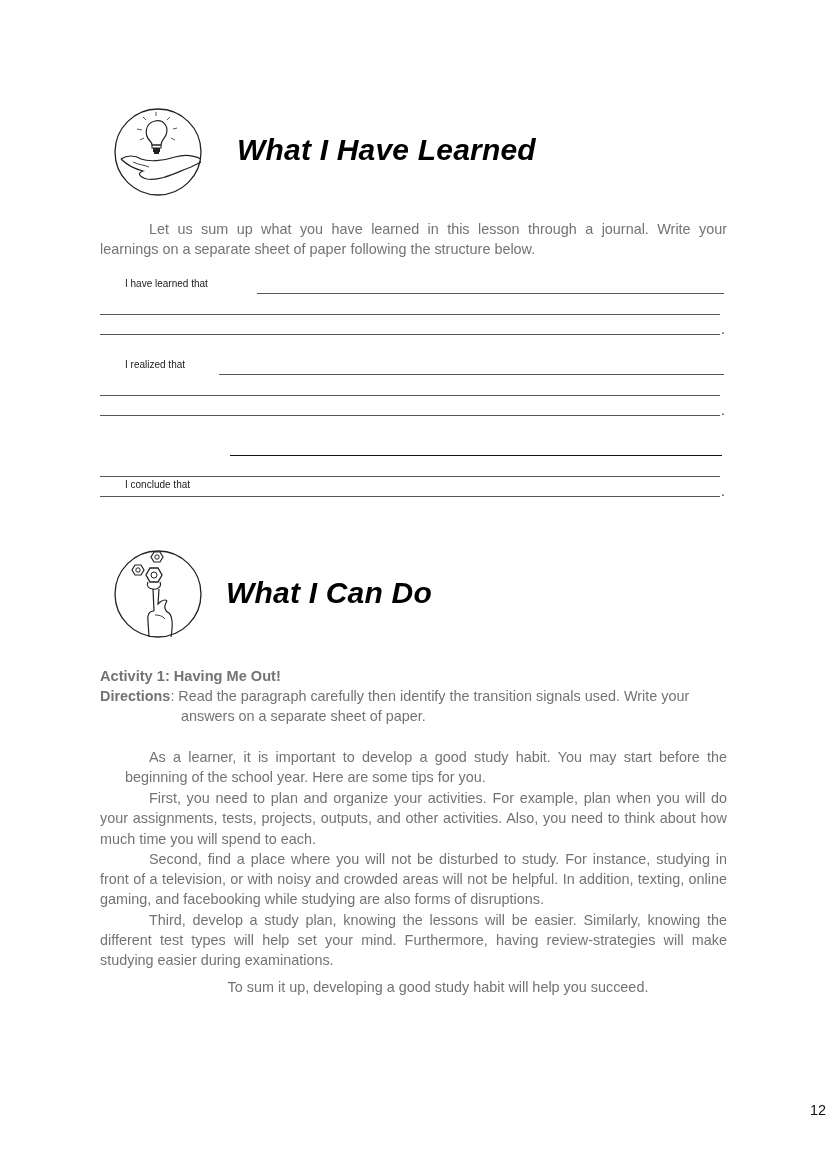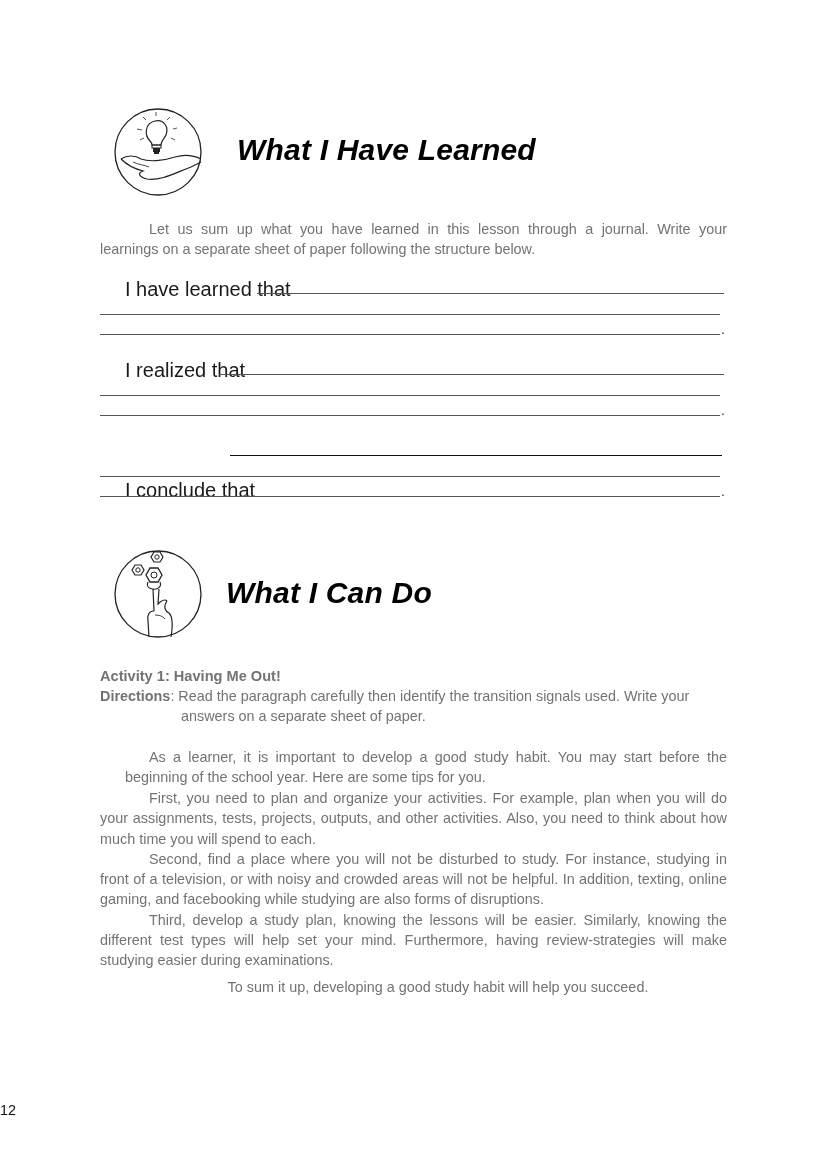--- a/index.html
+++ b/index.html
@@ -9,21 +9,21 @@
   }
   .abs { position: absolute; }
   .icon-circle { width: 90px; height: 90px; }
   .section-title {
     font-family: "Liberation Sans", sans-serif;
     font-weight: bold; font-style: italic; font-size: 30px; color: #000;
     white-space: nowrap; letter-spacing: 0.2px;
   }
   .body-text { font-size: 14.4px; line-height: 20.3px; color: #737373; }
   .justify { text-align: justify; text-align-last: left; }
-  .line-row { position: absolute; left: 100px; width: 626px; height: 20px; font-size: 20px; color: #1a1a1a; }
+  .line-row { position: absolute; left: 100px; width: 626px; height: 20px; font-size: 10px; color: #1a1a1a; }
   .line-row .label { position: absolute; left: 25px; top: 0; white-space: nowrap; }
   .rule { position: absolute; height: 0; border-bottom: 1px solid #555; }
   .rule.solid { border-bottom: 1.2px solid #111; }
   .dot { position: absolute; font-size: 14px; color: #333; }
   .bold { font-weight: bold; }
   .page-num { font-size: 14.4px; color: #111; }
   .watermark { font-size: 15px; color: #b8b8b8; letter-spacing: 1px; margin-top: 43px; }
 </style>
 </head>
 <body>
@@ -112,14 +112,14 @@
 <div class="abs body-text" style="left:125px; top:747px; width:602px;">
   <div class="justify" style="text-indent:24px;">As a learner, it is important to develop a good study habit. You may start before the beginning of the school year. Here are some tips for you.</div>
 </div>
 <div class="abs body-text" style="left:100px; top:788px; width:627px;">
   <div class="justify" style="text-indent:49px;">First, you need to plan and organize your activities.  For example, plan when you will do your assignments, tests, projects, outputs, and other activities. Also, you need to think about how much time you will spend to each.</div>
   <div class="justify" style="text-indent:49px;">Second, find a place where you will not be disturbed to study. For instance, studying in front of a television, or with noisy and crowded areas will not be helpful. In addition, texting, online gaming, and facebooking while studying are also forms of disruptions.</div>
   <div class="justify" style="text-indent:49px;">Third, develop a study plan, knowing the lessons will be easier. Similarly, knowing the different test types will help set your mind. Furthermore, having review-strategies will make studying easier during examinations.</div>
   <div style="padding-left:49px; margin-top:6px;text-align:center;">To sum it up, developing a good study habit will help you succeed.</div>
 </div>
 
-<div class="abs page-num" style="left:0; width:826px; text-align:left; top:1102px;">12</div>
+<div class="abs page-num" style="left:0; width:826px; text-align:right; top:1102px;">12</div>
 <div class="abs watermark" style="left:0; width:826px; text-align:center; top:1125px;">www.modyul.online</div>
 
 </body></html>

